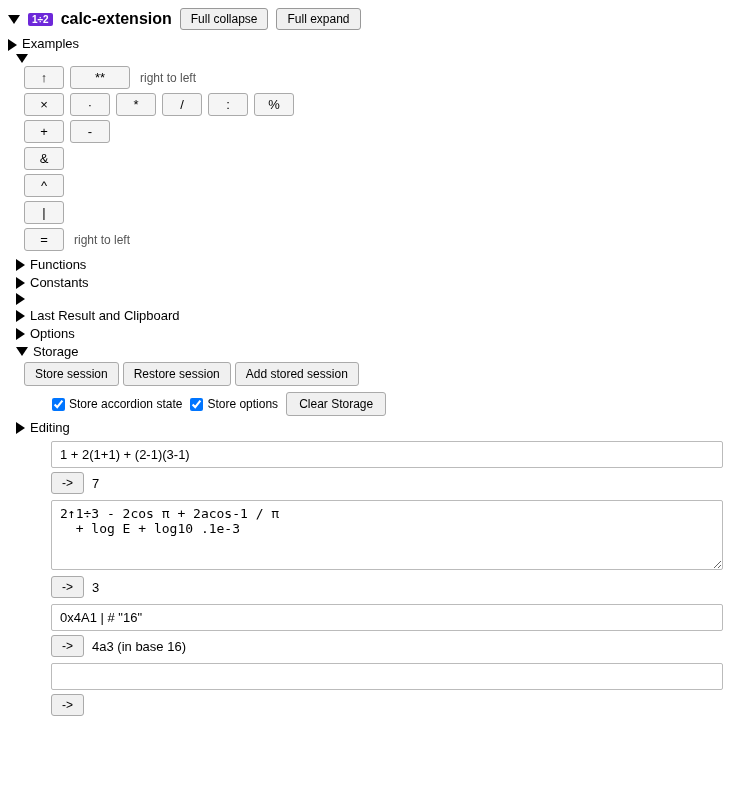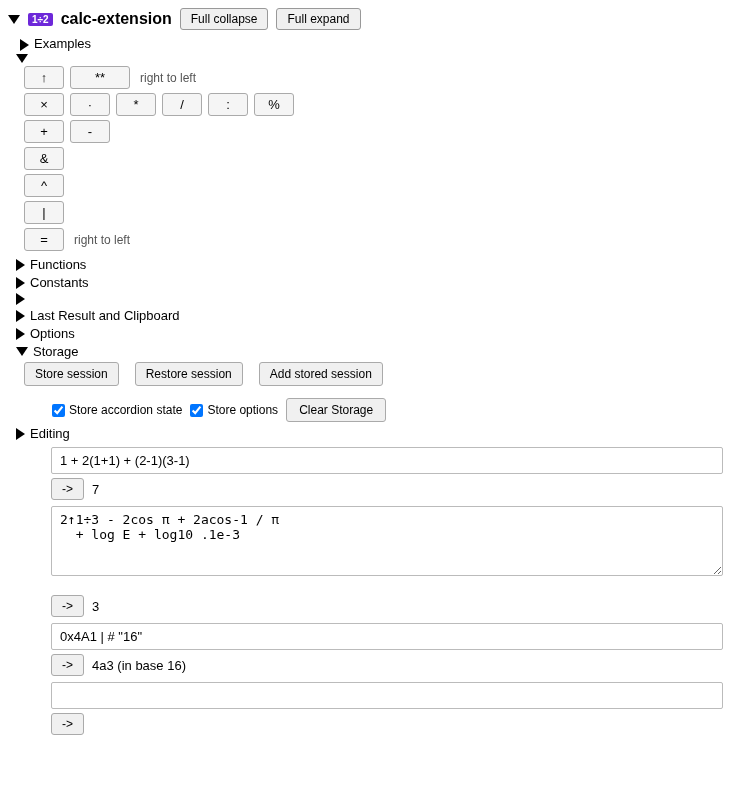--- a/index.html
+++ b/index.html
@@ -104,22 +104,22 @@
       margin-left: 4px;
     }
 
     .storage-section {
       margin-left: 16px;
       margin-bottom: 4px;
     }
 
     .storage-btns {
       display: flex;
-      gap: 16px;
-      margin-bottom: 12px;
+      gap: 4px;
+      margin-bottom: 6px;
       flex-wrap: wrap;
     }
 
     .storage-btn {
       background: #f0f0f0;
       border: 1px solid #aaa;
       border-radius: 3px;
       padding: 4px 10px;
       cursor: pointer;
       font-size: 12px;
@@ -183,42 +183,42 @@
     .result-value {
       font-size: 13px;
     }
 
     .textarea-field {
       width: 100%;
       border: 1px solid #bbb;
       padding: 5px 8px;
       font-size: 13px;
       border-radius: 2px;
-      margin-bottom: 16px;
+      margin-bottom: 3px;
       background: #fff;
       resize: vertical;
       height: 70px;
     }
 
     .section-label {
       font-size: 13px;
     }
   </style>
 </head>
 <body>
 
 <div class="header-row">
   <span class="triangle-down"></span>
   <span class="badge">1÷2</span>
   <span class="app-title">calc-extension</span>
   <button class="btn-header">Full collapse</button>
   <button class="btn-header">Full expand</button>
 </div>
 
-<div class="tree-item" style="margin-left:12px;align-items:flex-end;">
+<div class="tree-item" style="margin-left:0;align-items:flex-end;">
   <span class="triangle-right"></span>
   <span class="section-label">Examples</span>
 </div>
 
 <div class="tree-item" style="margin-left:8px;">
   <span class="triangle-down"></span>
 </div>
 
 <div class="op-grid">
 

